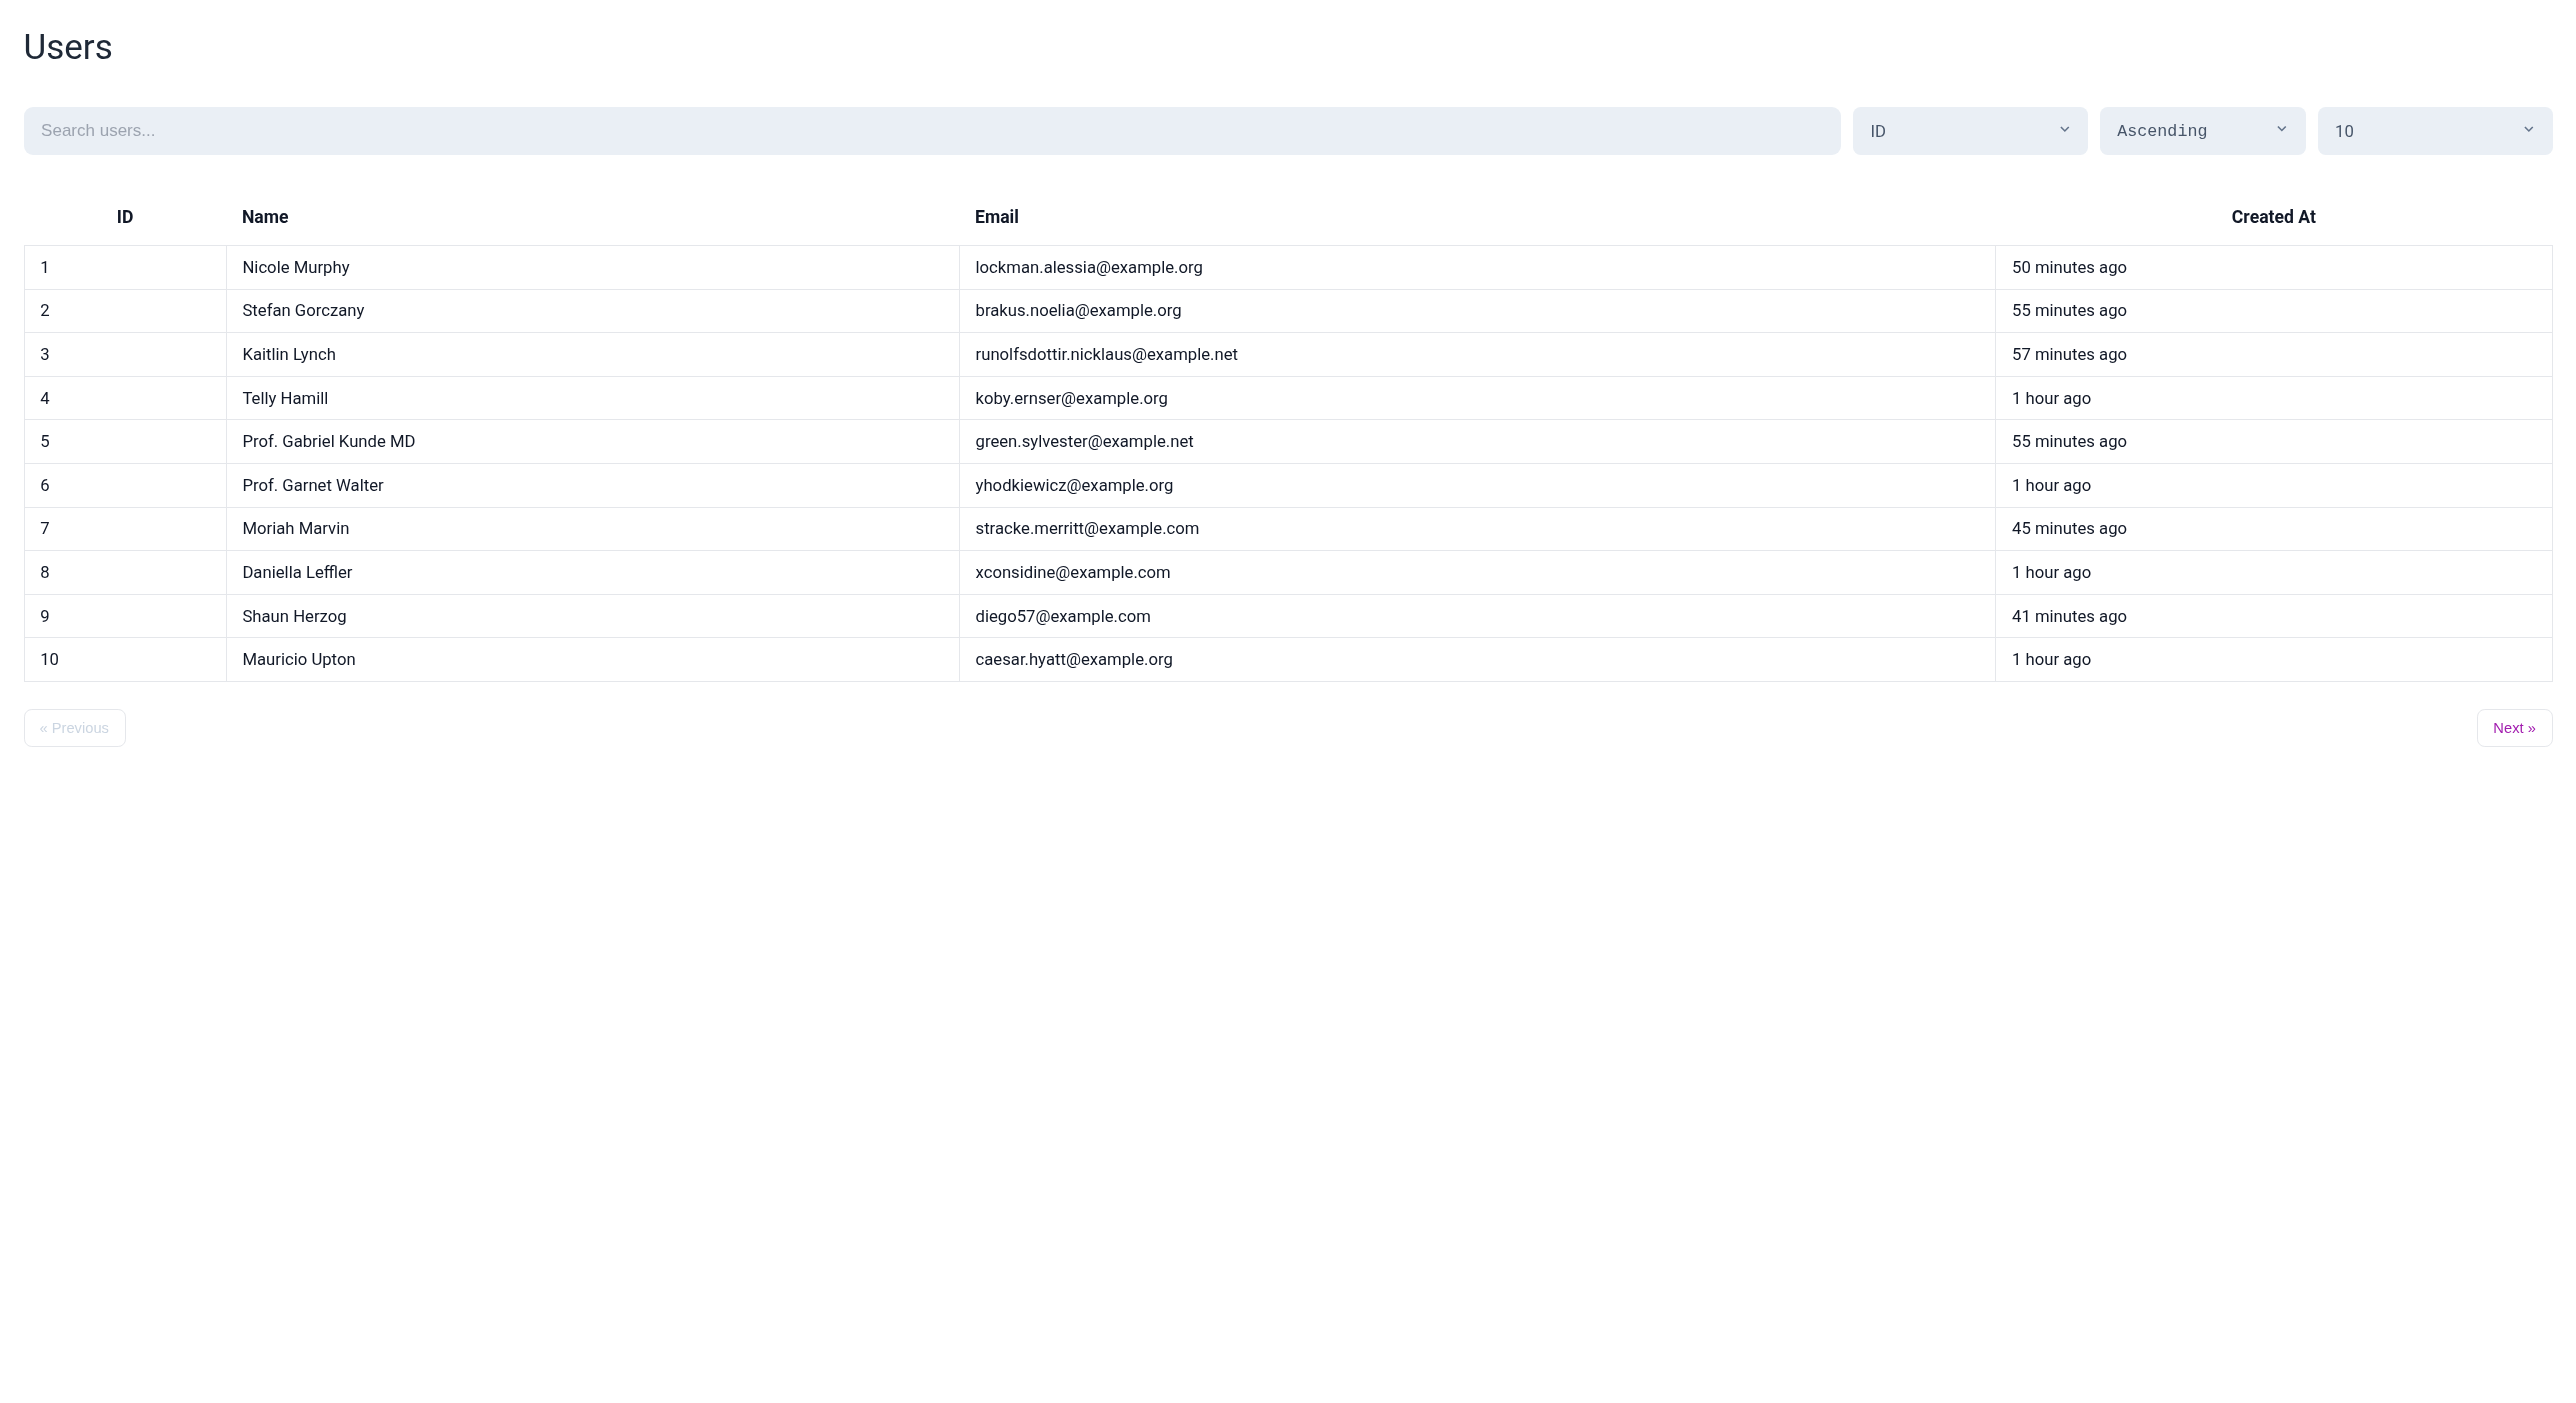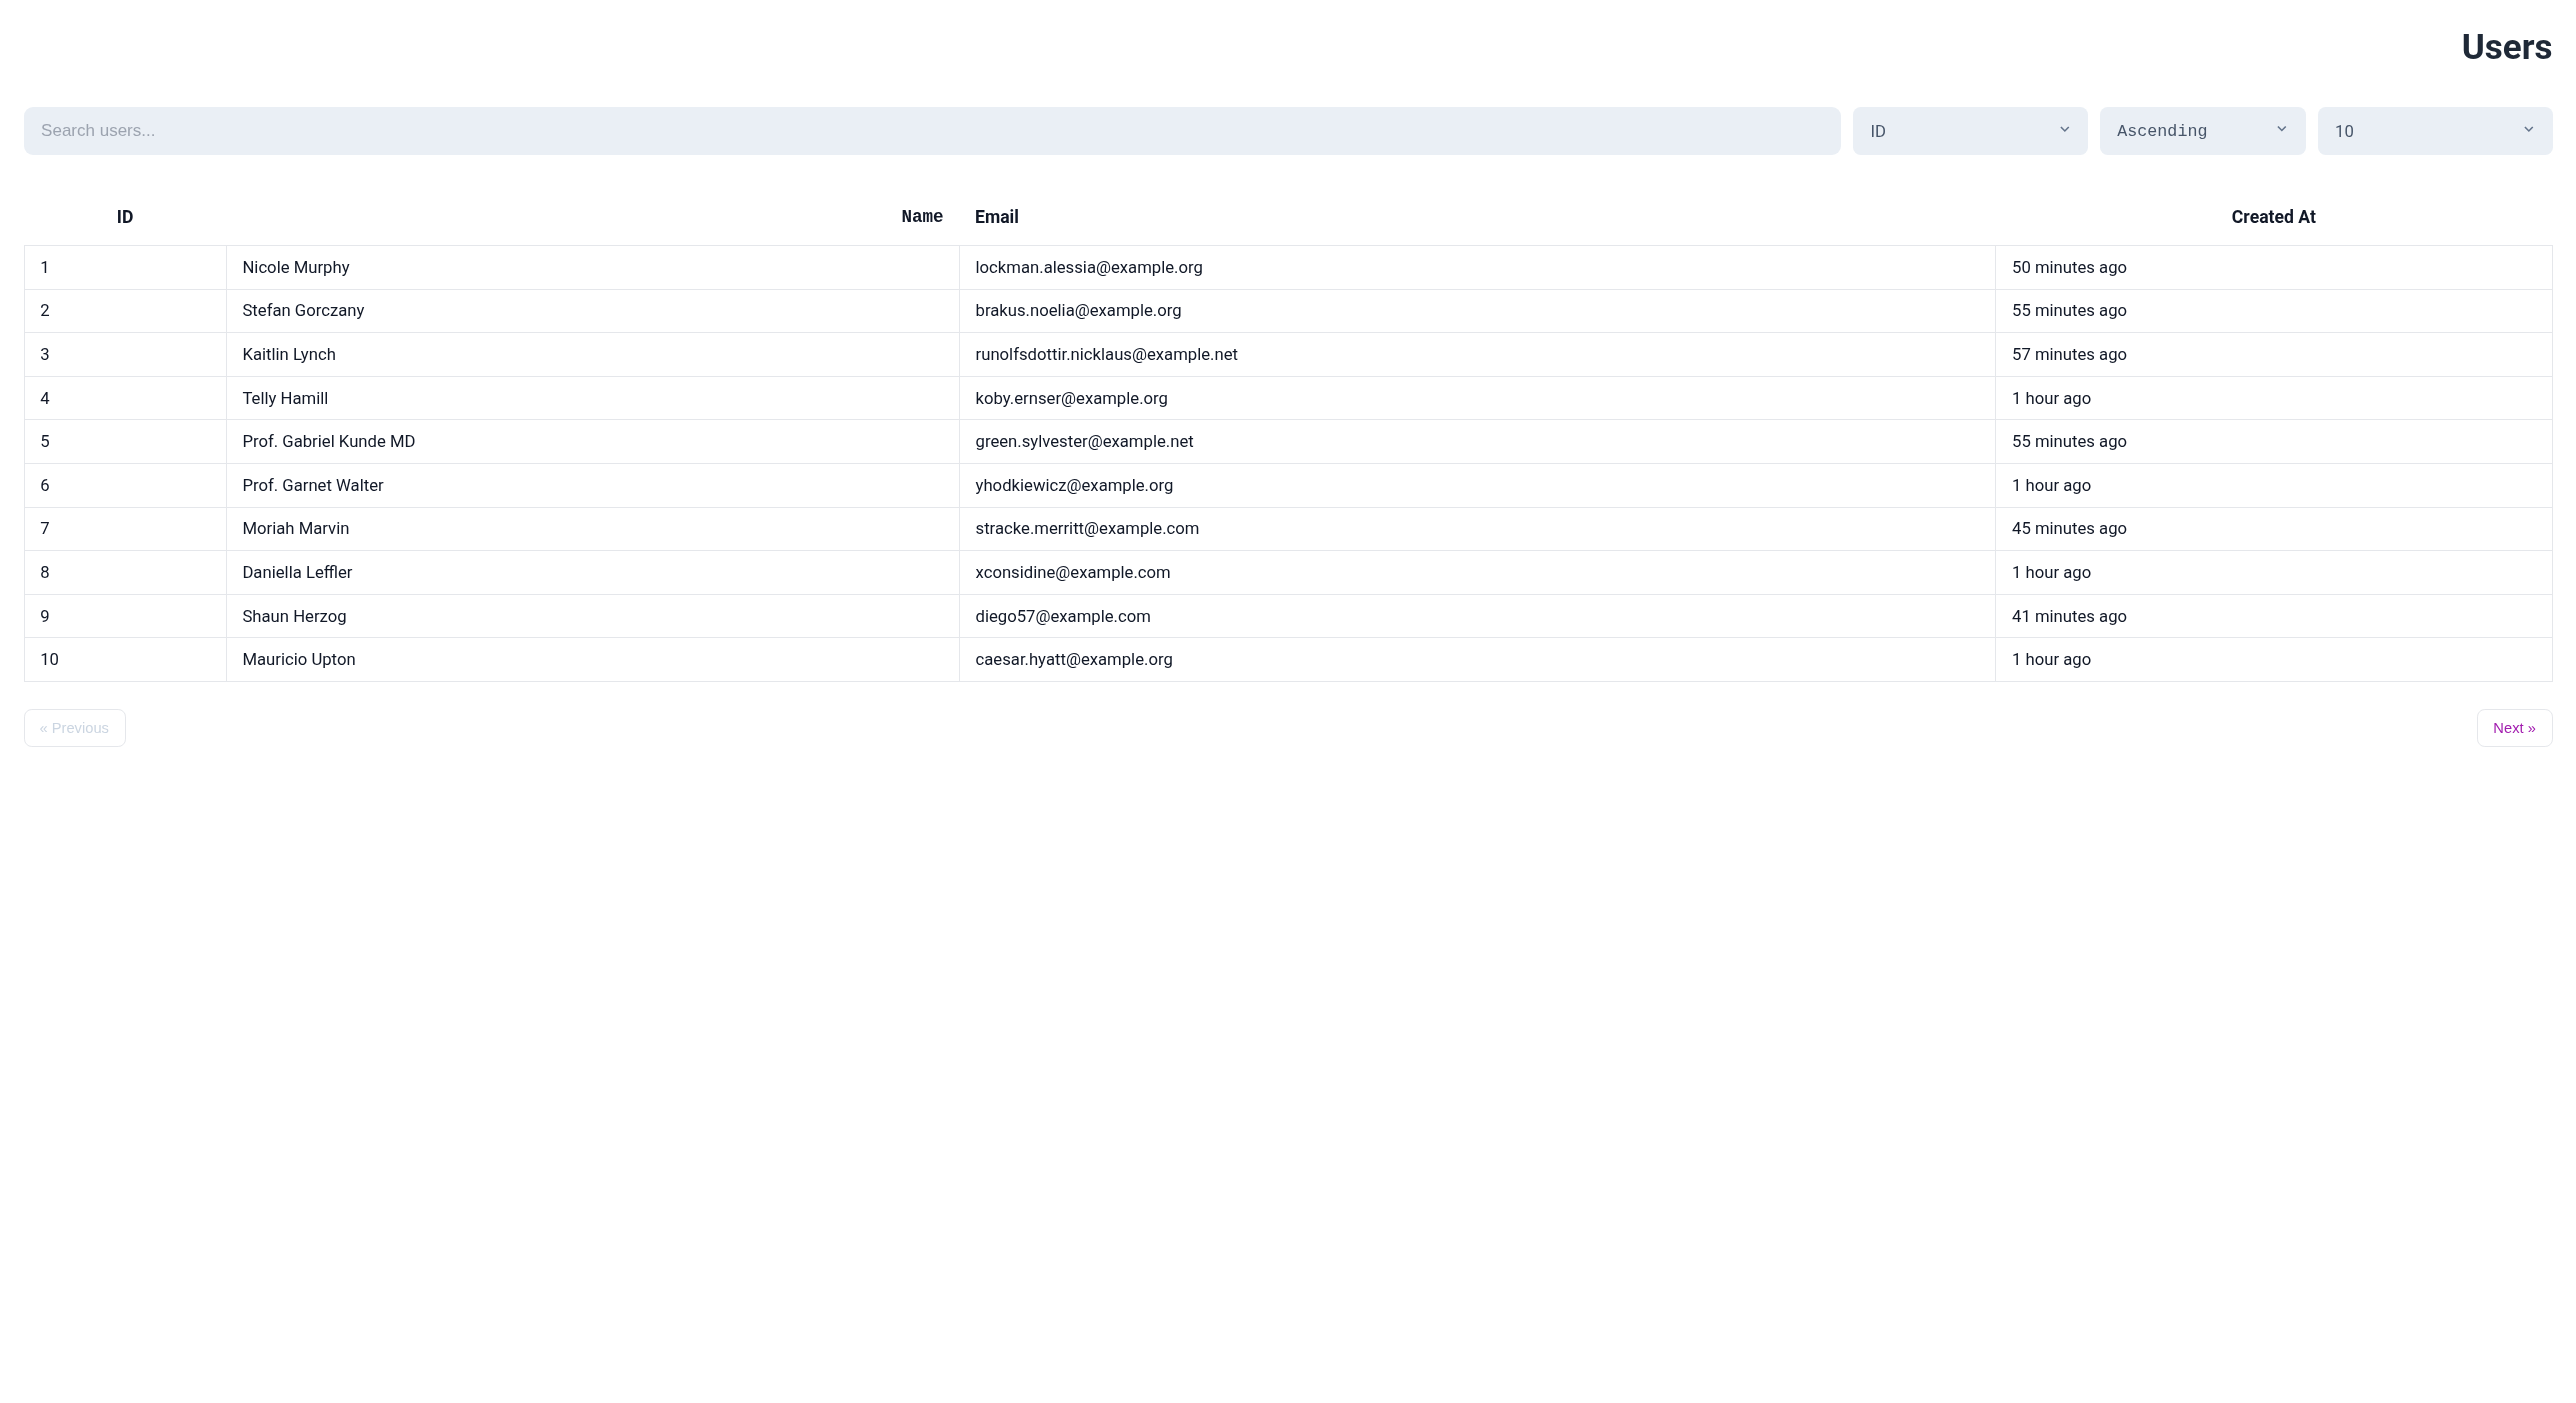--- a/index.html
+++ b/index.html
@@ -7,23 +7,23 @@
       margin: 0;
       padding: 0;
     }
     body {
       font-family: -apple-system, BlinkMacSystemFont, "Segoe UI", Roboto, "Helvetica Neue", Arial, sans-serif;
       background: #ffffff;
       color: #1f2937;
       padding: 19.6px 23.5px;
     }
     .page-title {
-      text-align: right;
+      text-align: left;
       font-size: 35px;
-      font-weight: 700;
+      font-weight: 400;
       color: #1f2937;
       margin-bottom: 39px;
       margin-top: 7.8px;
     }
     .filters {
       display: flex;
       gap: 11.8px;
       margin-bottom: 39px;
     }
     .search-input {
@@ -78,21 +78,21 @@
       border-collapse: collapse;
     }
     thead th {
       text-align: left;
       font-weight: 700;
       font-size: 17.6px;
       color: #111827;
       padding: 13.7px 15.7px 17.6px;
     }
     thead th.col-id { width: 8%; text-align: center; }
-    thead th.col-name { width: 29%; text-align: right; font-family: Liberation Mono, monospace; }
+    thead th.col-name { width: 29%; text-align: left; }
     thead th.col-email { width: 41%; text-align: left; }
     thead th.col-created { width: 22%; text-align: center; }
     tbody tr {
       border: 1px solid #e5e7eb;
     }
     tbody td {
       padding: 11.8px 15.7px;
       font-size: 16.7px;
       color: #111827;
       border: 1px solid #e5e7eb;

